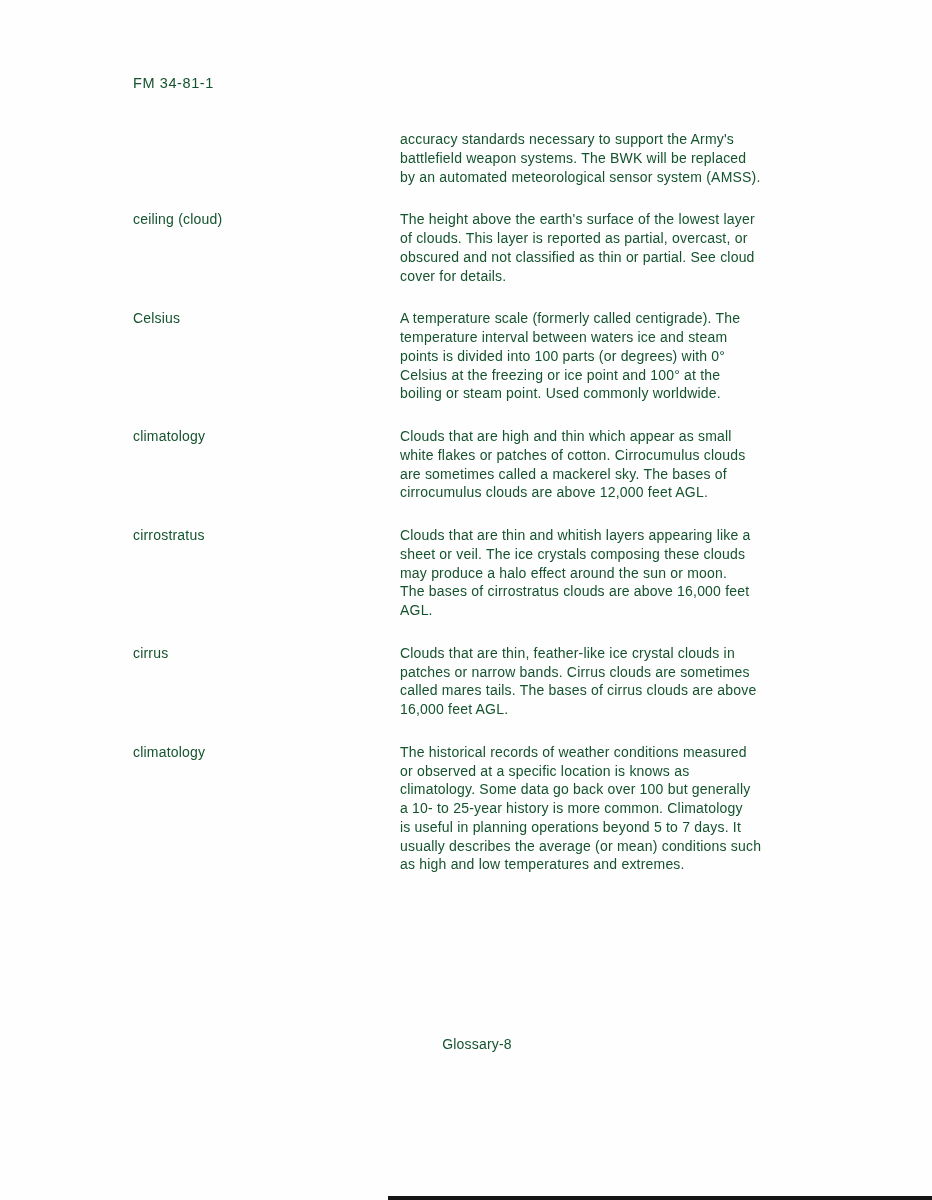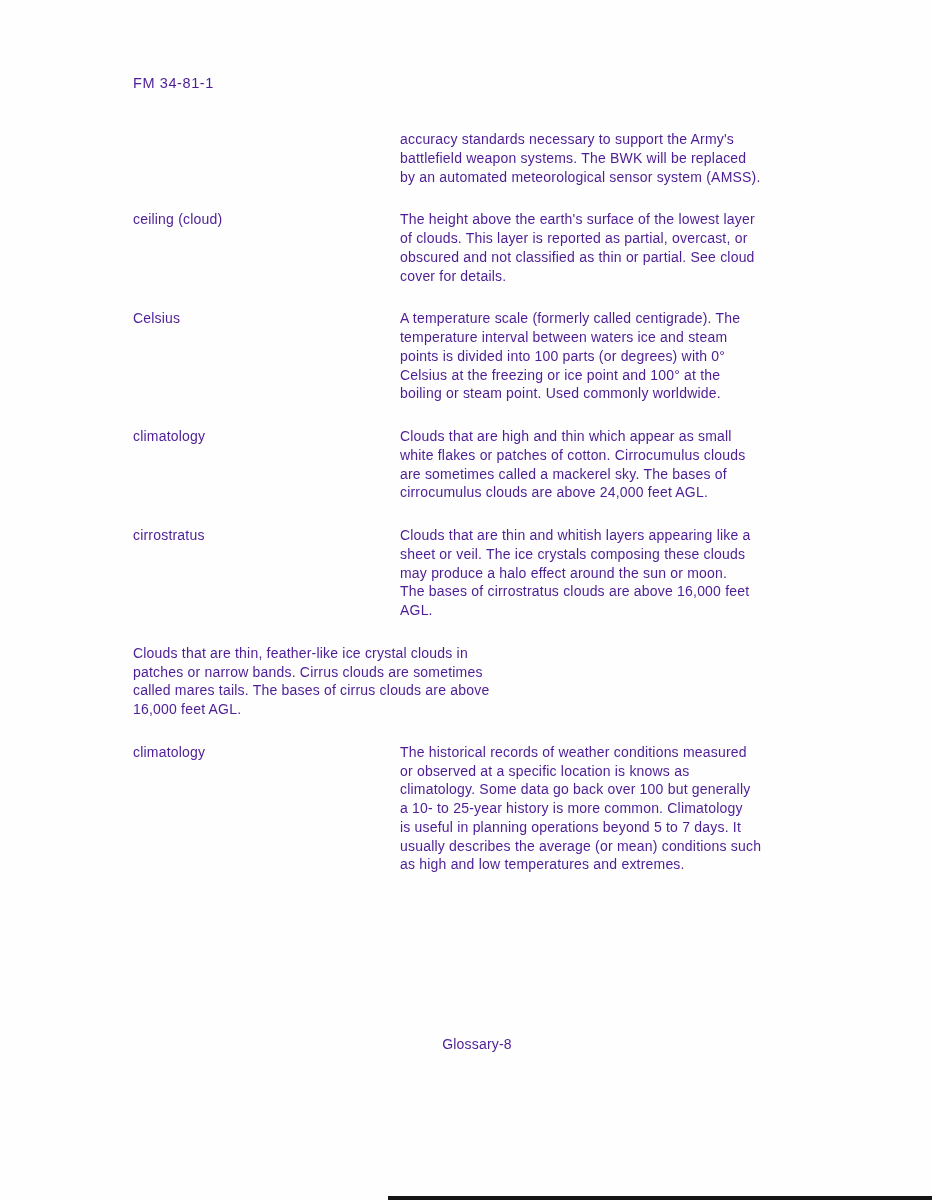--- a/index.html
+++ b/index.html
@@ -5,21 +5,21 @@
   html, body {
     margin: 0;
     padding: 0;
     background: #ffffff;
   }
   .page {
     position: relative;
     width: 932px;
     height: 1200px;
     background: #fefefe;
-    color: #4c1d95;
+    color: #14532d;
     font-family: "Liberation Sans", "DejaVu Sans", sans-serif;
     font-size: 14px;
     line-height: 1.34;
     letter-spacing: 0.2px;
     overflow: hidden;
     box-sizing: border-box;
   }
   .header {
     position: absolute;
     top: 74px;
@@ -94,33 +94,34 @@
 points is divided into 100 parts (or degrees) with 0°
 Celsius at the freezing or ice point and 100° at the
 boiling or steam point. Used commonly worldwide.</div>
     </div>
 
     <div class="entry">
       <div class="term">climatology</div>
       <div class="def">Clouds that are high and thin which appear as small
 white flakes or patches of cotton.  Cirrocumulus clouds
 are sometimes called a mackerel sky.  The bases of
-cirrocumulus clouds are above 24,000 feet AGL.</div>
+cirrocumulus clouds are above 12,000 feet AGL.</div>
     </div>
 
     <div class="entry">
       <div class="term">cirrostratus</div>
       <div class="def">Clouds that are thin and whitish layers appearing like a
 sheet or veil.  The ice crystals composing these clouds
 may produce a halo effect around the sun or moon.
 The bases of cirrostratus clouds are above 16,000 feet
 AGL.</div>
     </div>
 
     <div class="entry">
+      <div class="term">cirrus</div>
       <div class="def">Clouds that are thin, feather-like ice crystal clouds in
 patches or narrow bands.  Cirrus clouds are sometimes
 called mares tails.  The bases of cirrus clouds are above
 16,000 feet AGL.</div>
     </div>
 
     <div class="entry">
       <div class="term">climatology</div>
       <div class="def">The historical records of weather conditions measured
 or observed at a specific location is knows as

